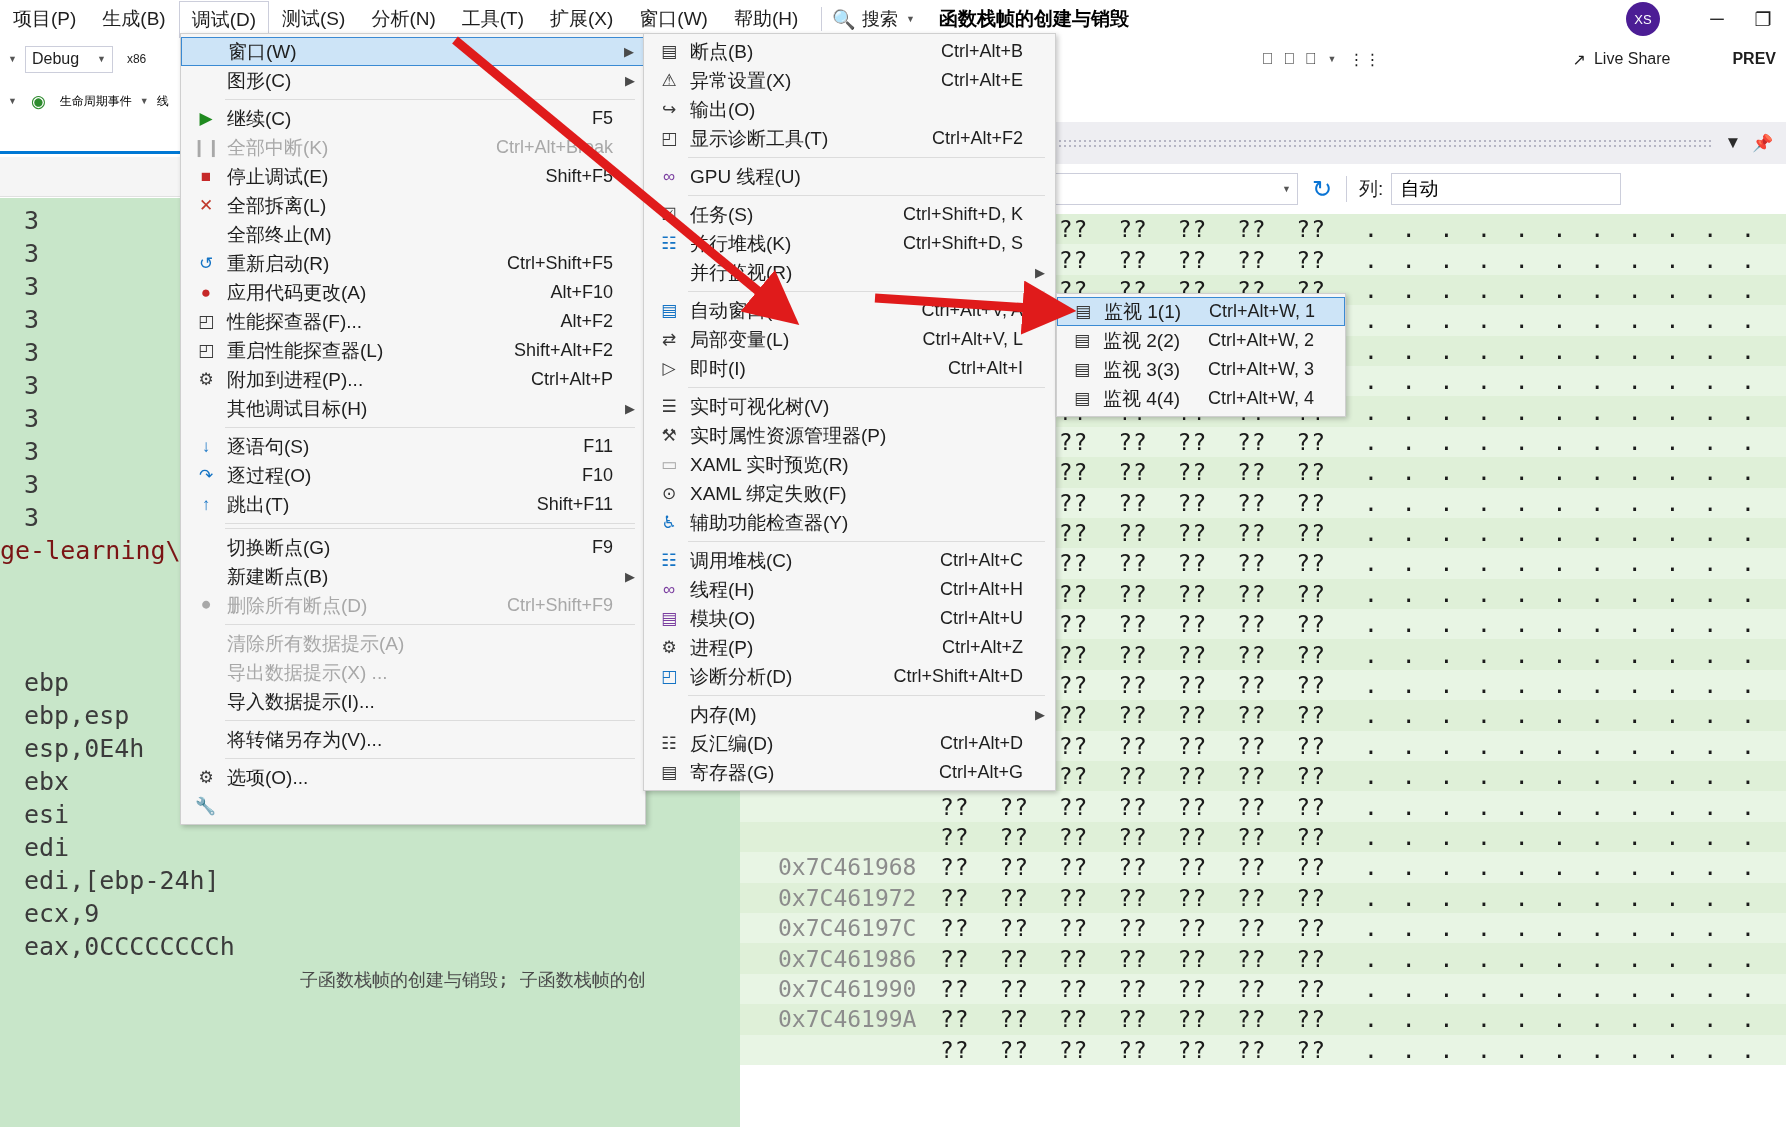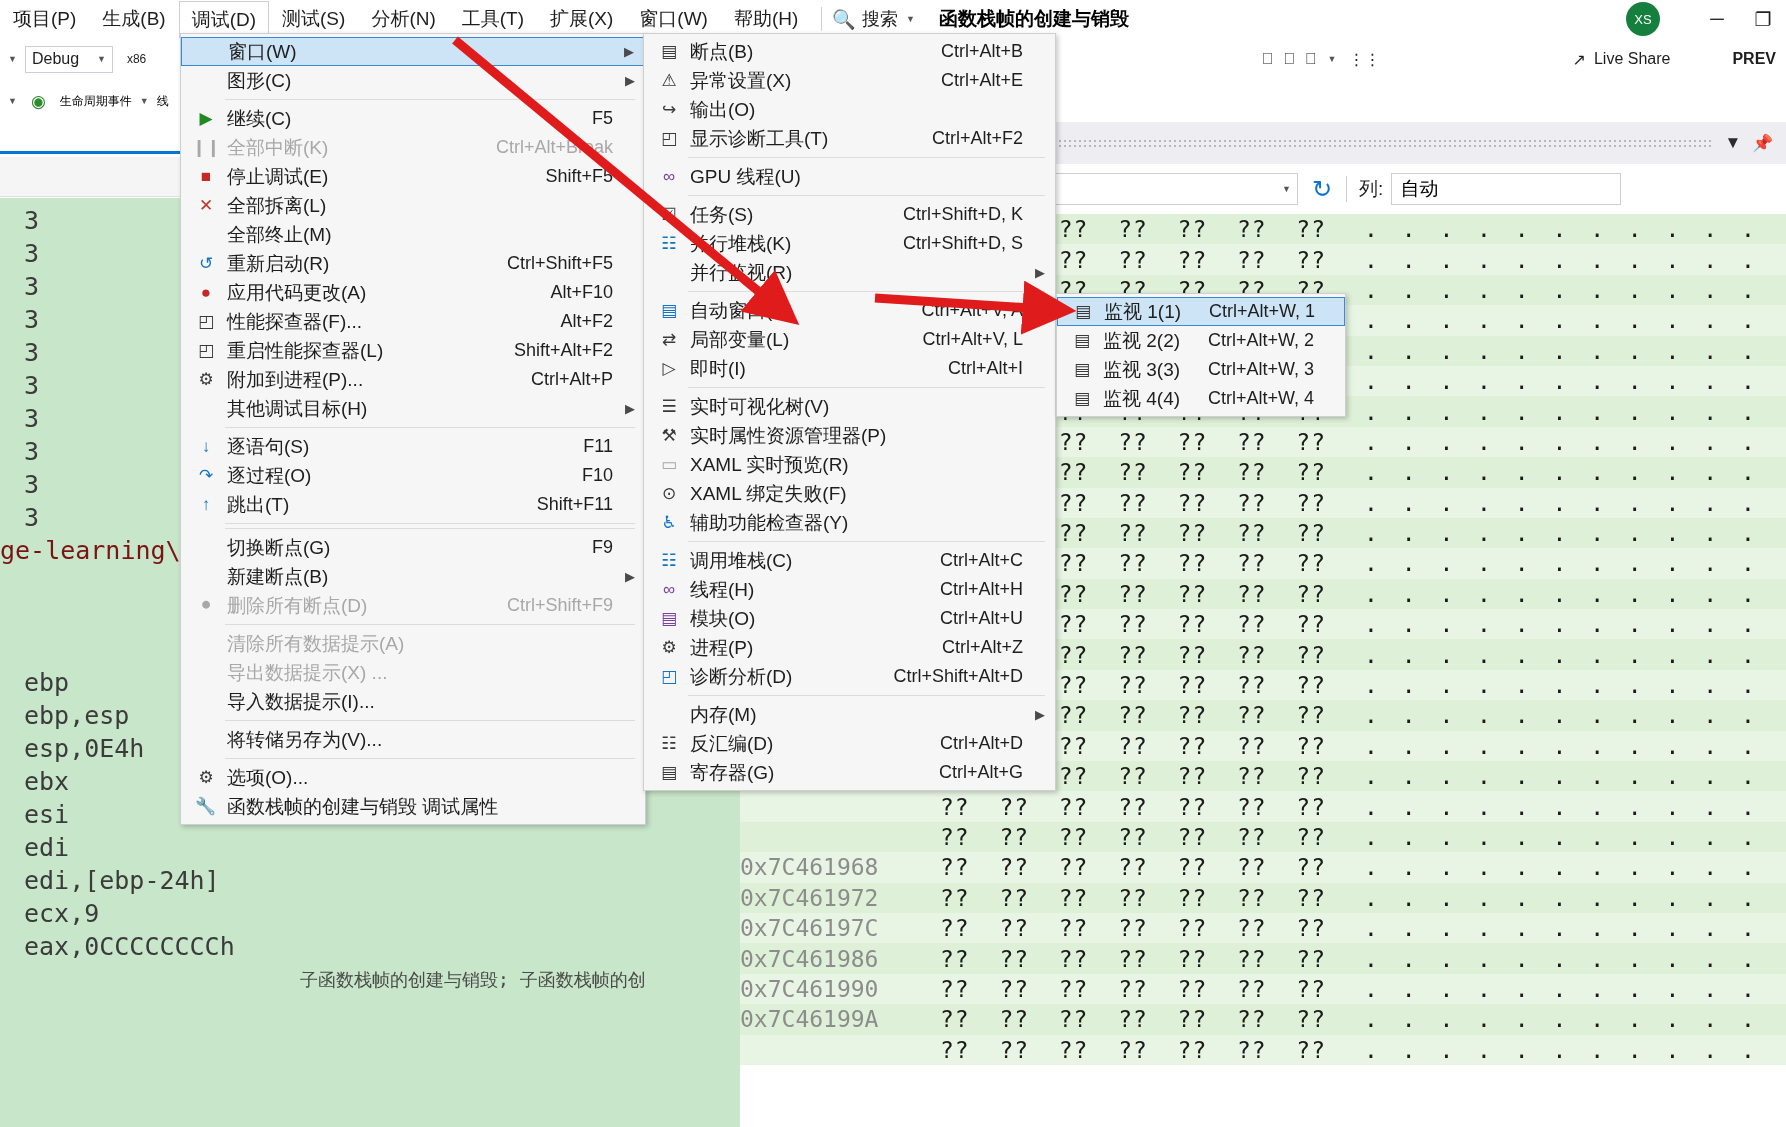--- a/index.html
+++ b/index.html
@@ -31,21 +31,21 @@
   }
   .mb-search .glass { font-size: 19px; }
   .mb-caret { font-size: 9px; color: #555; margin-left: 2px; }
   .doc-title {
     font-weight: bold; font-size: 19px; color: #000;
     background: #ffffff; padding: 12px 14px; margin-left: 10px; white-space: nowrap;
   }
   .mb-right { margin-left: auto; display: flex; align-items: center; gap: 0px; }
   .avatar {
     width: 34px; height: 34px; border-radius: 50%;
-    background: #15803d; color: #fff; font-size: 13px;
+    background: #4c1d95; color: #fff; font-size: 13px;
     display: flex; align-items: center; justify-content: center;
     margin-right: 34px;
   }
   .wbtn { width: 46px; height: 34px; display:flex; align-items:center; justify-content:center; color:#222; font-size:19px; }
 
   
   .toolbar2 {
     position: absolute; left: 0; top: 38px; width: 1786px; height: 42px;
     background: #ffffff; display: flex; align-items: center;
     font-size: 16px; color: #1e1e1e;
@@ -119,21 +119,21 @@
     height:32px; border:1px solid #cccedb; background:#fff; min-width: 230px;
     display:flex; align-items:center; padding: 0 8px; font-size:19px;
   }
   .mem-grid {
     position:absolute; left:0; top:92px; width:1046px; height: 913px;
     overflow:hidden; font-family:"DejaVu Sans Mono","Liberation Mono",monospace;
   }
   .mrow { display:flex; height: 30.4px; align-items:center; }
   .mrow:nth-child(odd)  { background: #dff0d8; }
   .mrow:nth-child(even) { background: #e8f5e4; }
-  .maddr { width: 200px; color: #8c8c8c; font-size: 23px; white-space: pre; }
+  .maddr { width: 200px; color: #8c8c8c; font-size: 23px; padding-left: 38px; white-space: pre; }
   .mhex  { width: 412px; color: #1b1b1b; font-size: 23px; letter-spacing: 1px; white-space: pre; }
   .mascii{ flex:1; color: #1b1b1b; font-size: 23px; letter-spacing: 5px; white-space: pre; padding-left: 12px;}
 
   
   .menu {
     position:absolute; background:#f6f6f6; border:1px solid #cfcfcf;
     box-shadow: 2px 2px 5px rgba(0,0,0,0.22); font-size: 19px; color:#1e1e1e;
     padding: 3px 0; z-index: 50;
   }
   .mi { position: relative; display:flex; align-items:center; height: 29px; padding: 0 6px; white-space: nowrap;}
@@ -558,21 +558,20 @@
       </div>
       <div class="msep"></div>
       <div class="mi">
         <span class="ico g-dark">⚙</span>
         <span class="lbl">选项(O)...</span>
         <span class="key"></span>
         <span class="arrow"></span>
       </div>
       <div class="mi">
         <span class="ico g-dark">🔧</span>
-        <span class="lbl">函数栈帧的创建与销毁 调试属性</span>
         <span class="key"></span>
         <span class="arrow"></span>
       </div>
     </div>
 
   <div class="menu" id="menu-window">
       <div class="mi">
         <span class="ico g-dark">▤</span>
         <span class="lbl">断点(B)</span>
         <span class="key">Ctrl+Alt+B</span>

